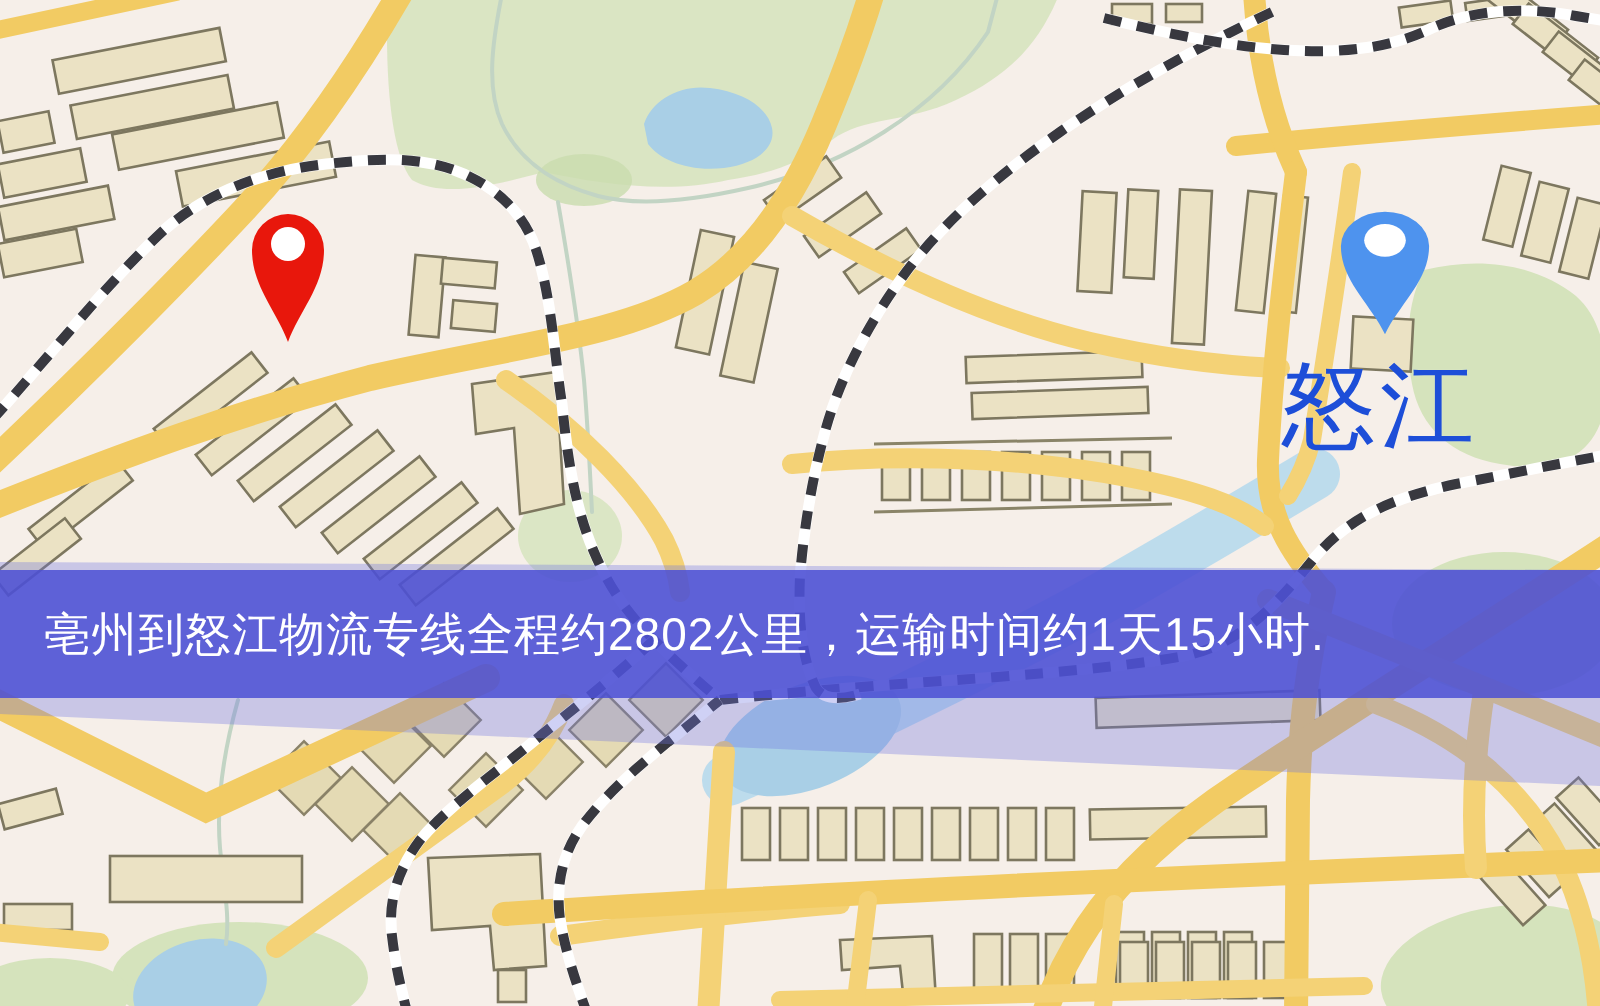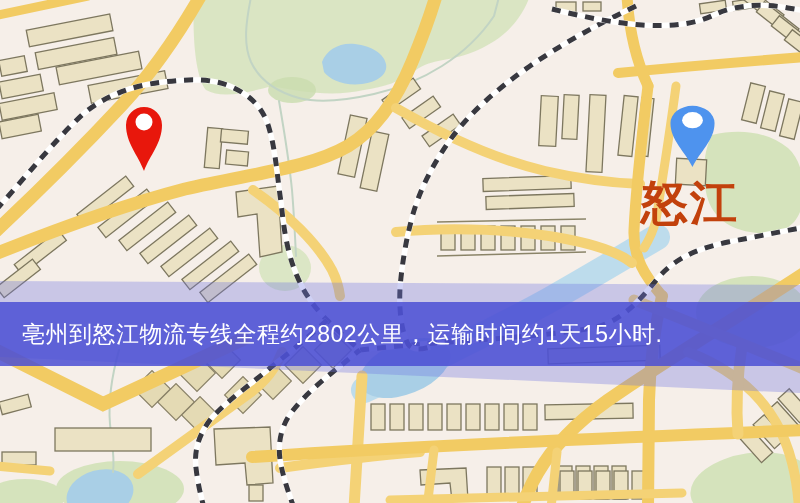--- a/index.html
+++ b/index.html
@@ -18,21 +18,21 @@
   .bld{fill:var(--building,#ebe2c4);stroke:var(--building-outline,#7d775f);stroke-width:1.3;}
   .bld2{fill:#e4dab4;stroke:#8a8268;stroke-width:1.2;}
   .fence{fill:none;stroke:#8a8468;stroke-width:1.5;}
   .road{fill:none;stroke:var(--road,#f2cb63);stroke-linecap:round;}
   .road-minor{fill:none;stroke:#f4d276;stroke-linecap:round;}
   .rail-base{fill:none;stroke:#ffffff;stroke-width:5.5;stroke-linecap:butt;}
   .rail-dash{fill:none;stroke:var(--railway,#38383f);stroke-width:5;stroke-dasharray:9 8;stroke-linecap:butt;}
   .tint{fill:var(--overlay-tint,#6e74e2);opacity:0.33;}
   
   .banner{
-    position:absolute;left:0;top:302px;width:800px;height:64px;
+    position:absolute;left:0;top:285px;width:800px;height:64px;
     display:flex;align-items:center;z-index:30;
   }
   .banner-text{
     padding-left:22px;font-size:23px;letter-spacing:0.5px;
     white-space:nowrap;
   }
   
   .pin{position:absolute;z-index:20;}
   .place-label{
     position:absolute;z-index:25;font-size:46px;font-weight:400;
@@ -244,19 +244,19 @@
   <svg class="pin" style="left:124px;top:103px;" width="40" height="70" viewBox="0 0 40 70">
     <path d="M20,68 C14,52 2,40 2,22 A18,18 0 1 1 38,22 C38,40 26,52 20,68 Z" fill="#e8170c"></path>
     <circle cx="20" cy="19" r="8.5" fill="#ffffff"></circle>
   </svg>
 
   <svg class="pin" style="left:668px;top:102px;" width="49" height="67" viewBox="0 0 40 70" preserveAspectRatio="none">
     <path d="M20,68 C14,52 2,40 2,22 A18,18 0 1 1 38,22 C38,40 26,52 20,68 Z" fill="#4e93ee"></path>
     <circle cx="20" cy="19" r="8.5" fill="#ffffff"></circle>
   </svg>
 
-  <div class="place-label label-dest" style="color: #c2410c; font-weight: bold;">怒江</div>
+  <div class="place-label label-dest" style="color: #1d4ed8;">怒江</div>
 
   <div class="banner" style="background-color: rgba(75, 79, 212, 0.85);">
     <span class="banner-text" style="color: rgb(255, 255, 255);">亳州到怒江物流专线全程约2802公里，运输时间约1天15小时.</span>
   </div>
 
 </div>
 
 </body></html>

